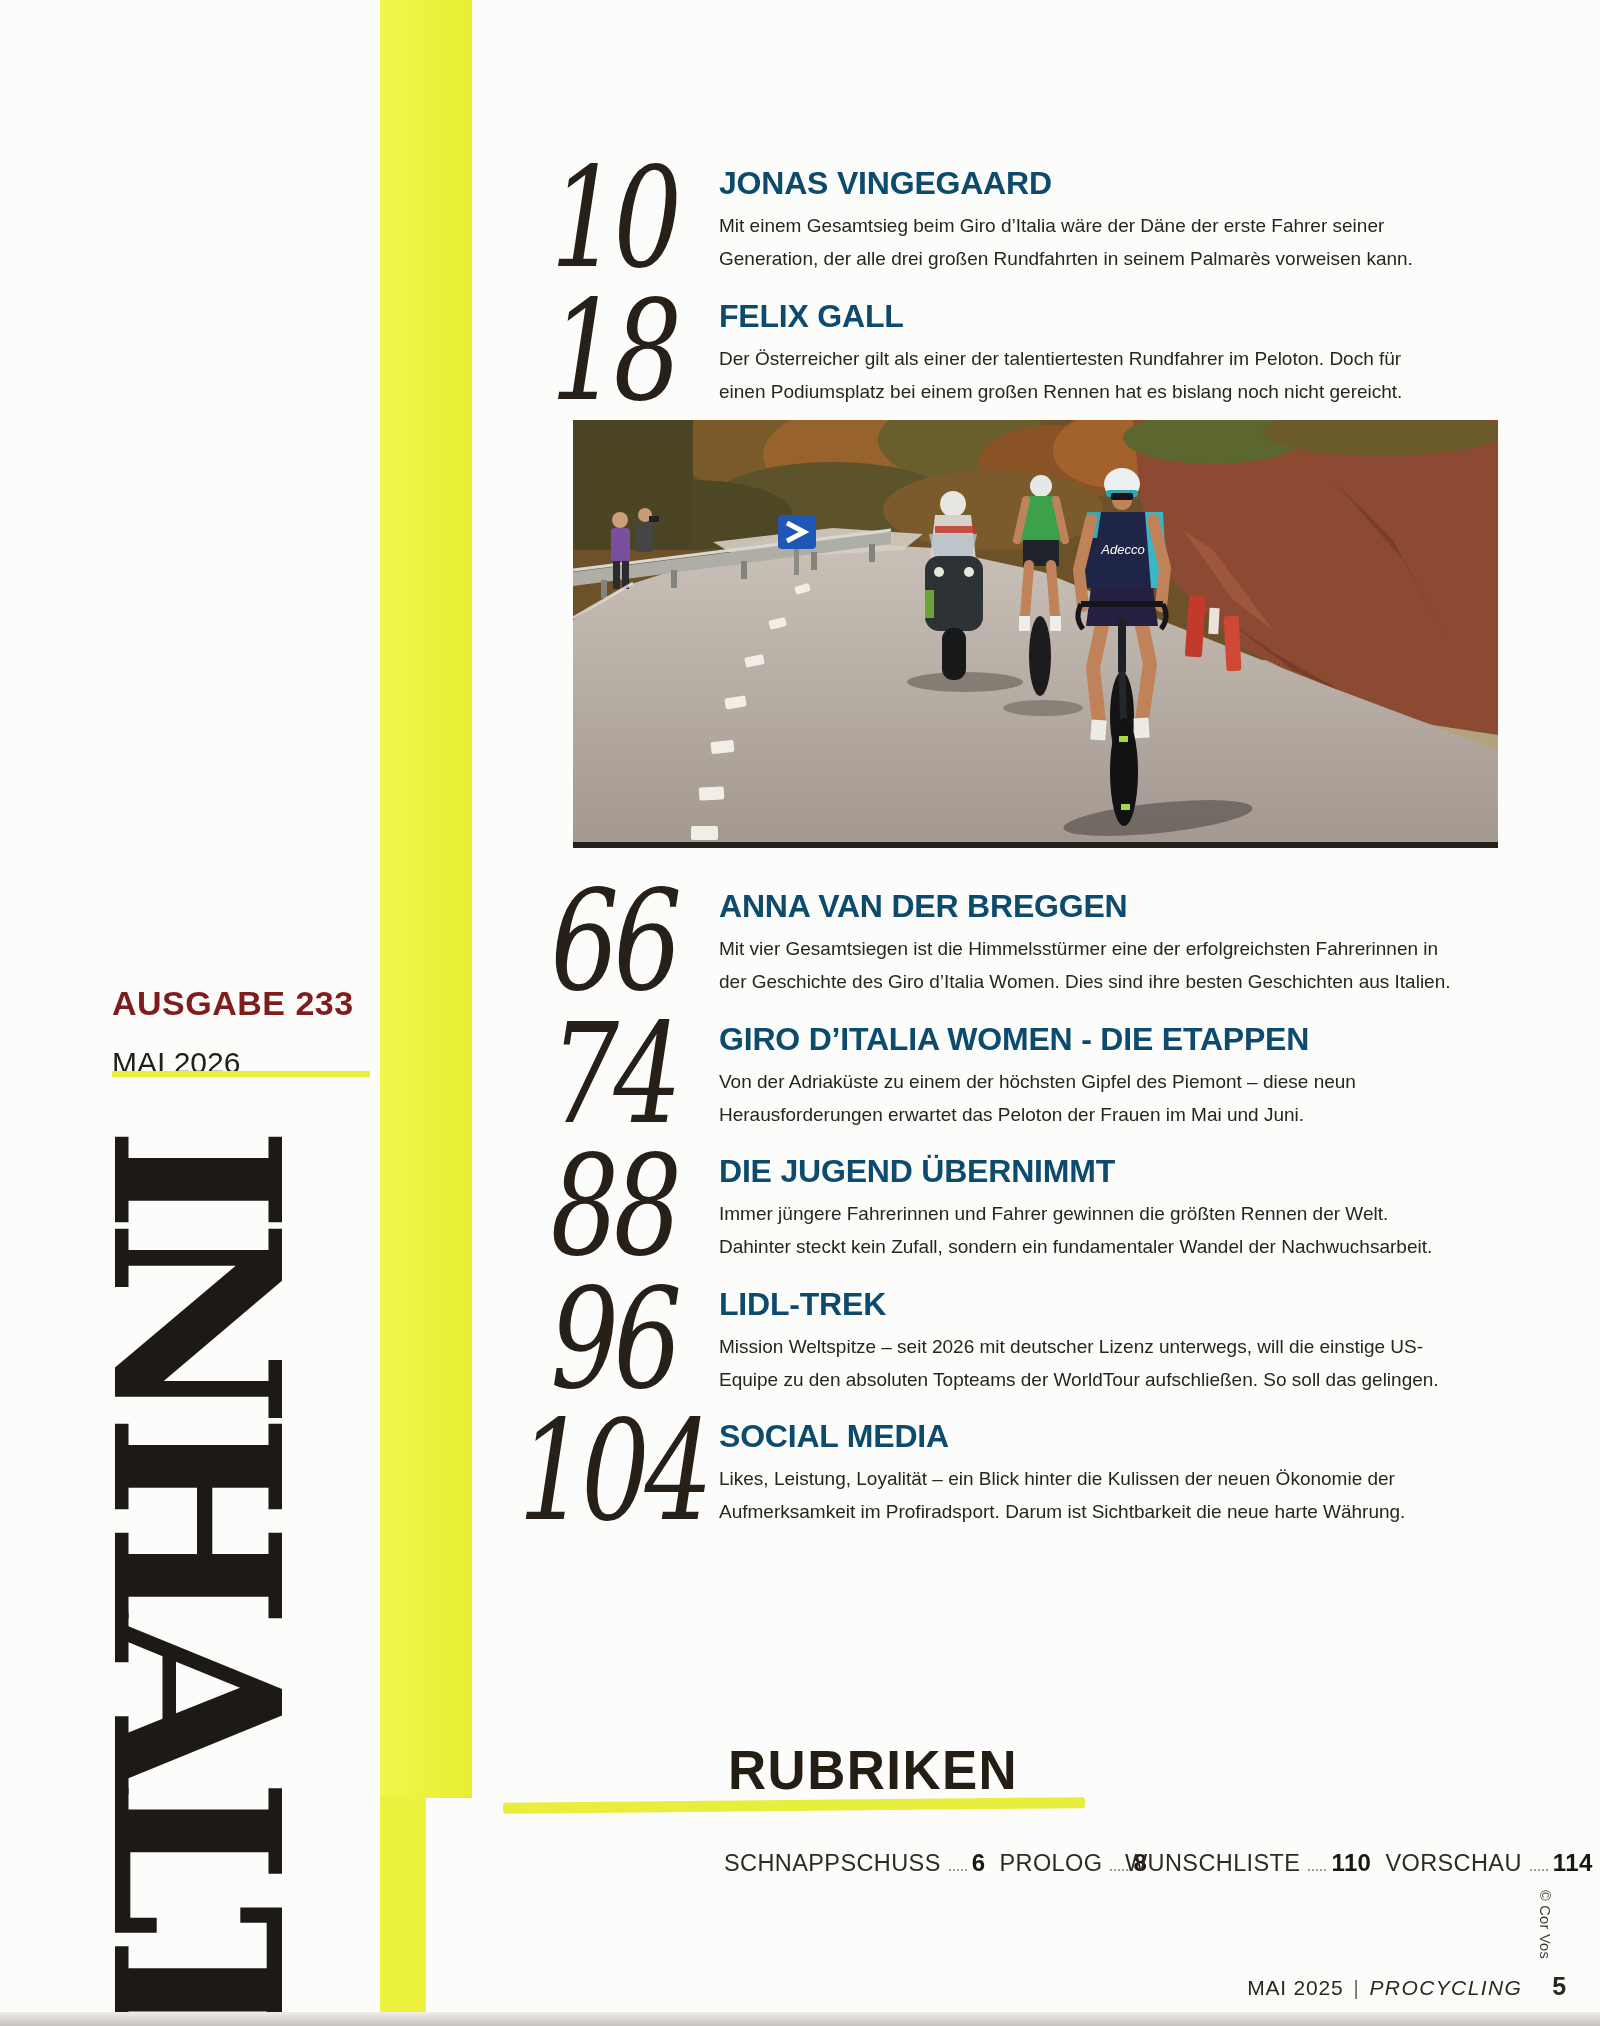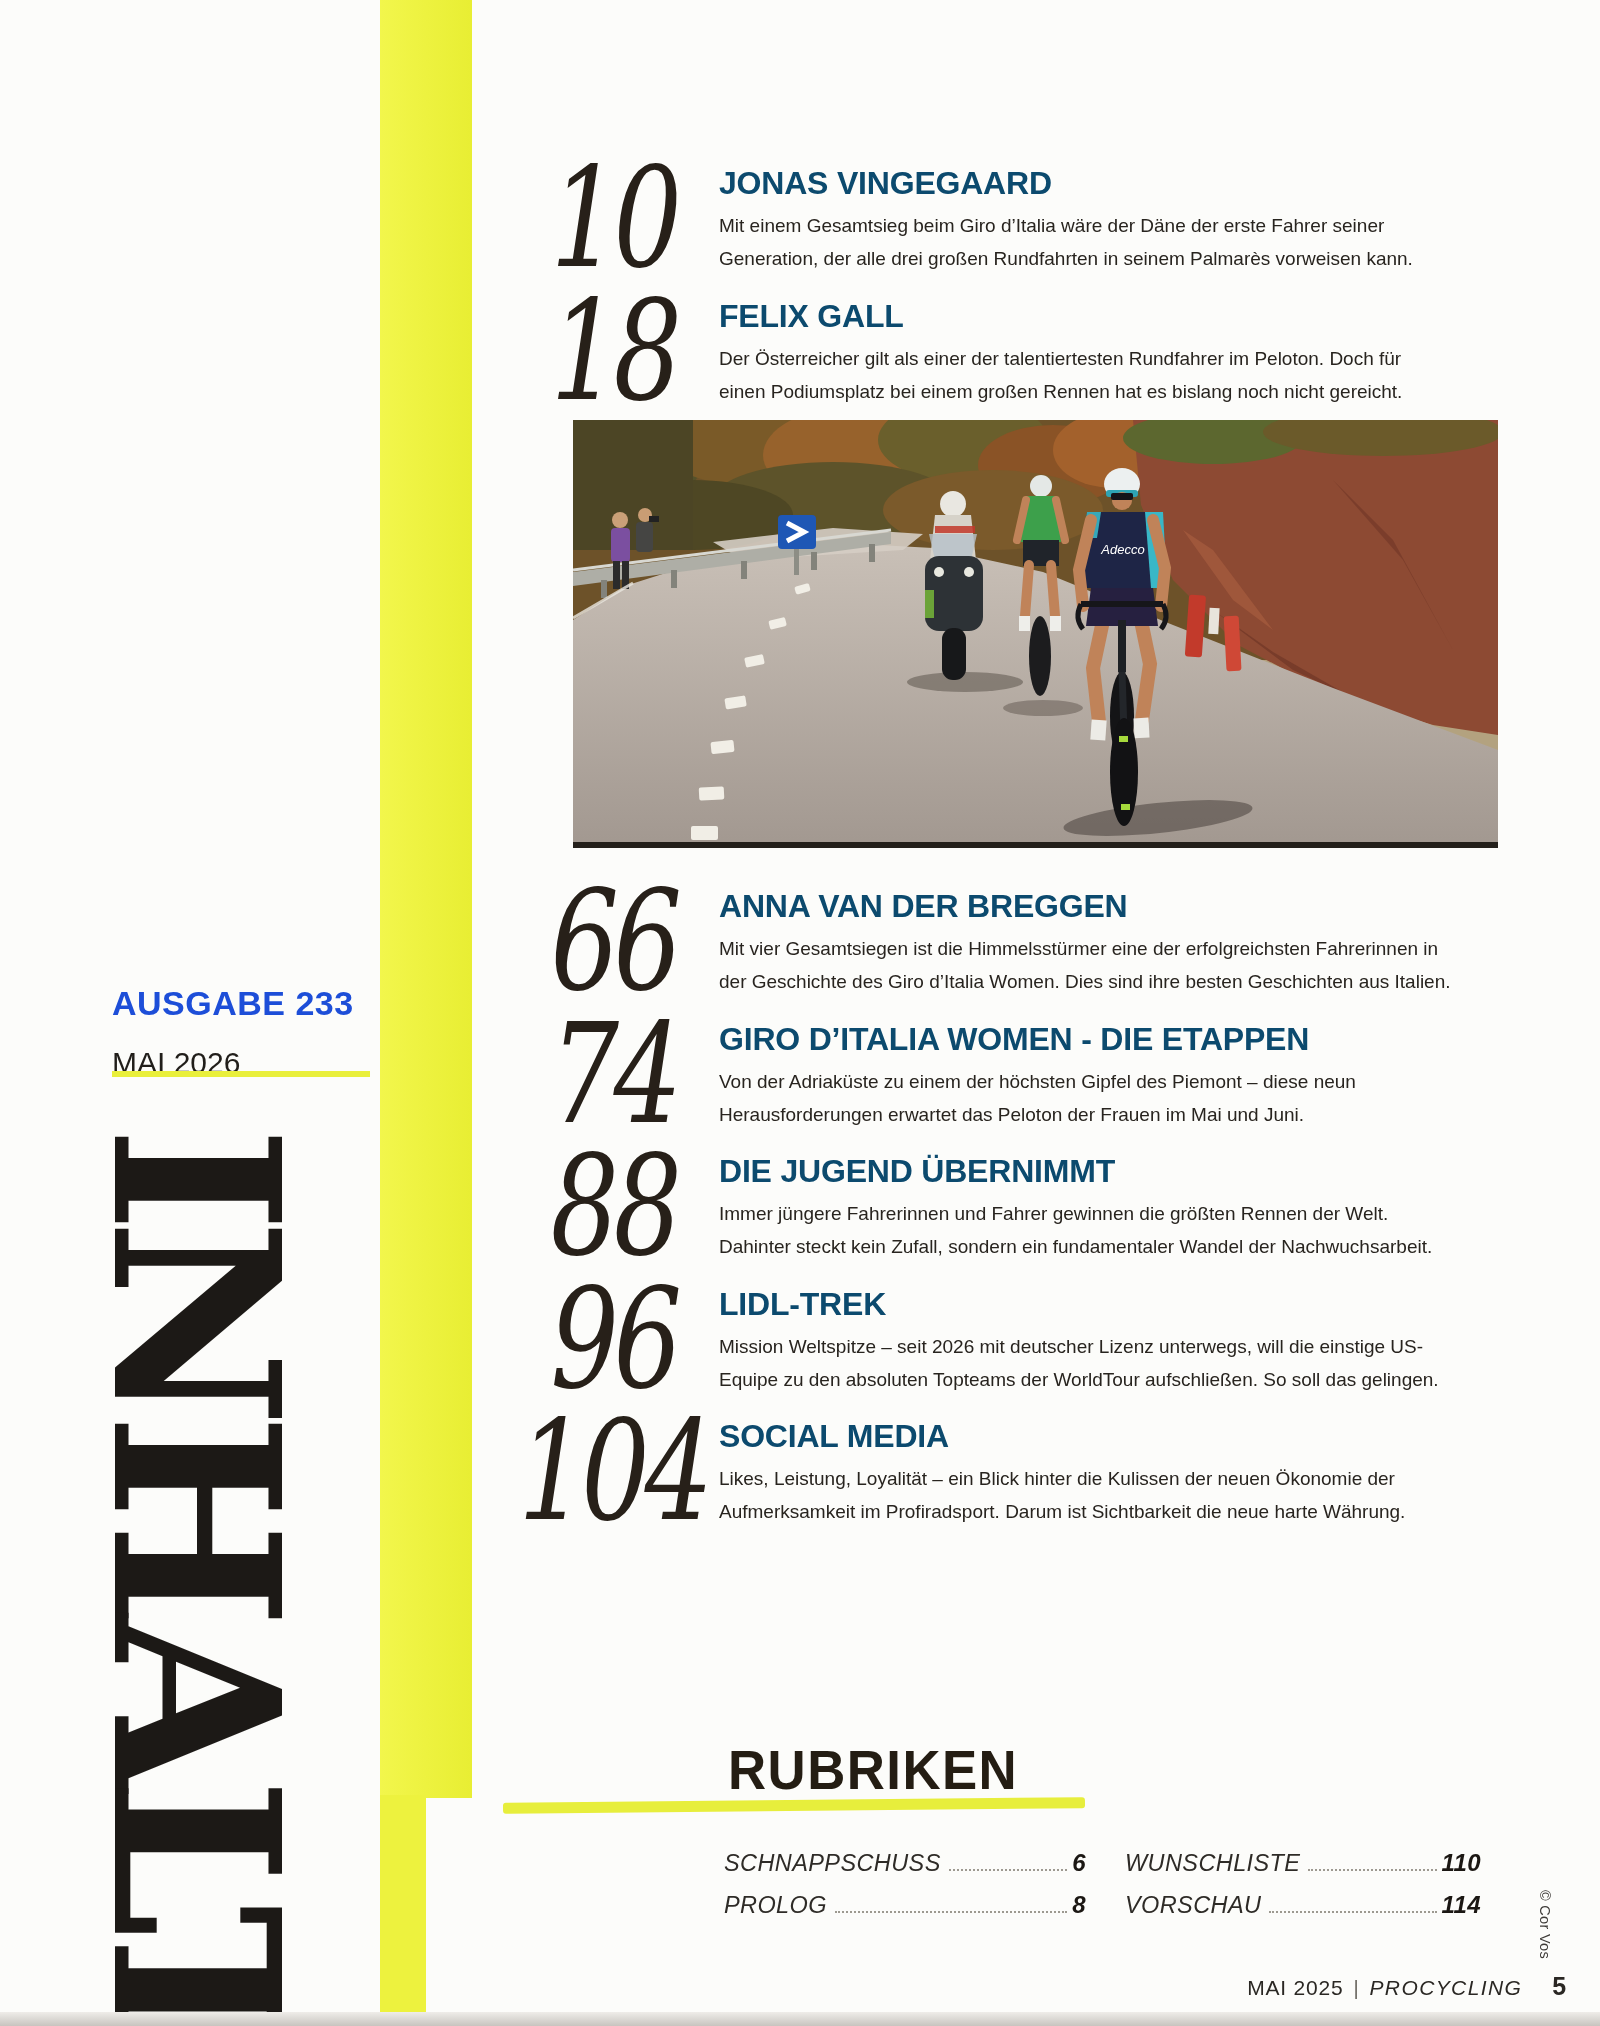--- a/index.html
+++ b/index.html
@@ -7,21 +7,21 @@
     position:relative;width:1600px;height:2026px;background:#fcfcfa;
     overflow:hidden;font-family:"Liberation Sans",sans-serif;color:#1d1a17;
   }
   
   .yellow-band{position:absolute;left:380px;top:0;width:92px;height:1798px;
     background:linear-gradient(90deg,#f2f64c,#e8ee33);}
   .yellow-band-narrow{position:absolute;left:380px;top:1795px;width:46px;height:231px;background:#edf23e;}
 
   
   .kicker{position:absolute;left:112px;top:984px;}
-  .kicker-l1{font-size:34px;font-weight:bold;letter-spacing:.5px;color:#1d4ed8;}
+  .kicker-l1{font-size:34px;font-weight:bold;letter-spacing:.5px;color:#7f1d1d;}
   .kicker-l2{font-size:30px;font-weight:400;margin-top:23px;color:#211e1a;}
   .kicker-rule{position:absolute;left:112px;top:1071px;width:258px;height:6px;background:#e9ef3b;}
 
   .inhalt{
     position:absolute;left:279px;top:1126px;width:960px;height:174px;
     transform:rotate(90deg);transform-origin:0 0;
     font-family:"DejaVu Serif","Liberation Serif",serif;font-weight:700;
     font-size:228px;line-height:168px;letter-spacing:-14px;color:#1c1916;white-space:nowrap;
   }
 
@@ -40,21 +40,21 @@
 
   
   .photo{position:absolute;left:573px;top:420px;width:925px;height:428px;}
   .photo svg{display:block;}
 
   
   .rub-heading{position:absolute;left:728px;top:1738px;font-size:55px;font-weight:800;
     letter-spacing:1.5px;color:#241d13;transform:scaleX(.96);transform-origin:left top;}
   .rub-underline{position:absolute;left:503px;top:1800px;width:582px;height:11px;
     background:#e7ee3c;transform:rotate(-.55deg);border-radius:3px;}
-  .rub-col{position:absolute;display:flex;flex-direction:column;gap:14px;font-style:italic;}
+  .rub-col{position:absolute;display:flex;flex-direction:row;gap:14px;}
   .rub-col1{left:724px;top:1849px;width:362px;}
   .rub-col2{left:1125px;top:1849px;width:356px;}
   .rub-row{display:flex;align-items:baseline;height:28px;font-size:23.5px;color:#2e2b27;letter-spacing:.4px;}
   .rub-label{white-space:nowrap;}
   .rub-dots{flex:1;border-bottom:2px dotted #9d9990;margin:0 5px 6px 8px;min-width:18px;}
   .rub-page{font-weight:bold;font-size:24px;color:#1b1713;}
 
   
   .credit{position:absolute;left:1553px;top:1890px;transform:rotate(90deg);transform-origin:0 0;
     font-size:14.5px;color:#3e3b38;letter-spacing:.3px;white-space:nowrap;}

